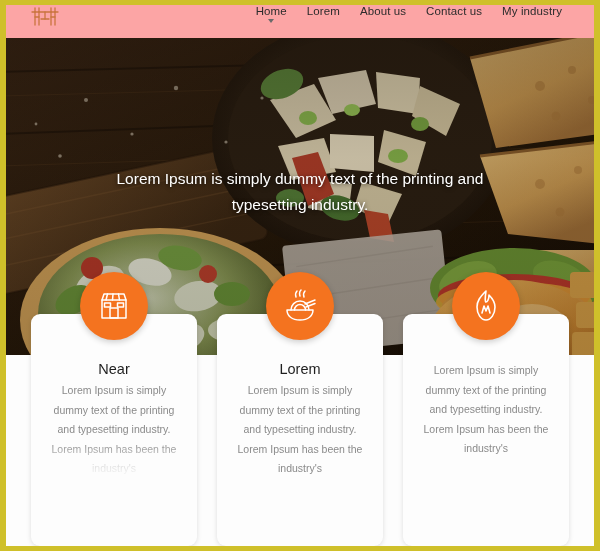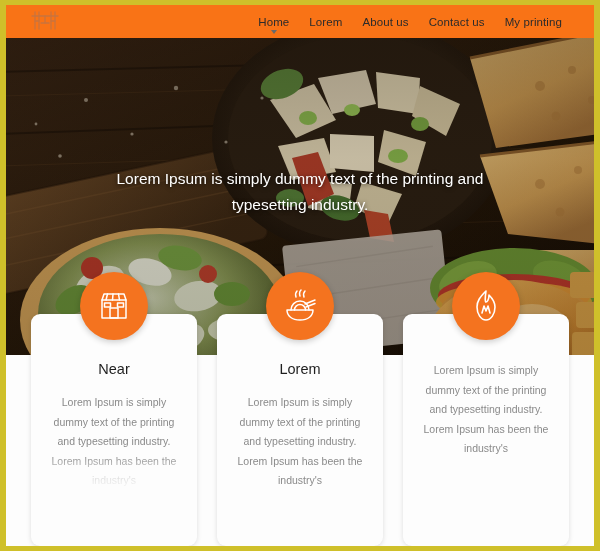--- a/index.html
+++ b/index.html
@@ -14,22 +14,22 @@
     border:6px solid #cfc02a;
     border-top-width:5px;
     border-bottom-width:5px;
     background:#fdfdfd;
     overflow:hidden;
   }
   
   .navbar{
     position:relative; z-index:40;
     height:33px;
-    background:#f97316;
-    display:flex; align-items:center;
+    background:#fca5a5;
+    display:flex; align-items:flex-start;
     padding:0 18px 0 22px;
     gap:13px;
   }
   .logo{
     width:34px; height:26px;
     display:block;
     flex:0 0 auto;
   }
   .nav-links{
     margin-left:auto;
@@ -104,21 +104,21 @@
     width:68px; height:68px;
     border-radius:50%;
     background:#f4731f;
     display:flex; align-items:center; justify-content:center;
     box-shadow:0 2px 6px rgba(0,0,0,.20);
   }
   .card-icon svg{ width:34px; height:34px; display:block; }
   .card-title{
     font-size:14.5px;
     color:#1f1f1f;
-    margin-bottom:16px;
+    margin-bottom:4px;
   }
   .card-body{
     font-size:10.5px;
     line-height:19.5px;
     color:#8a8a8a;
     padding:0 17px;
   }
   .card.faded .card-body{
     -webkit-mask-image:linear-gradient(180deg,#000 62%,rgba(0,0,0,.25) 86%,rgba(0,0,0,0) 100%);
     mask-image:linear-gradient(180deg,#000 62%,rgba(0,0,0,.25) 86%,rgba(0,0,0,0) 100%);
@@ -157,21 +157,21 @@
       <span class="nav-item">
         <span>Lorem</span>
       </span>
       <span class="nav-item">
         <span>About us</span>
       </span>
       <span class="nav-item">
         <span>Contact us</span>
       </span>
       <span class="nav-item">
-        <span>My printing</span>
+        <span>My industry</span>
       </span>
     </div>
   </div>
 
   <div class="hero">
 
     <div class="hero-photo">
       <svg viewBox="0 0 600 317" preserveAspectRatio="xMidYMid slice">
         <defs>
           <radialGradient id="bowlG" cx="50%" cy="45%" r="60%">

